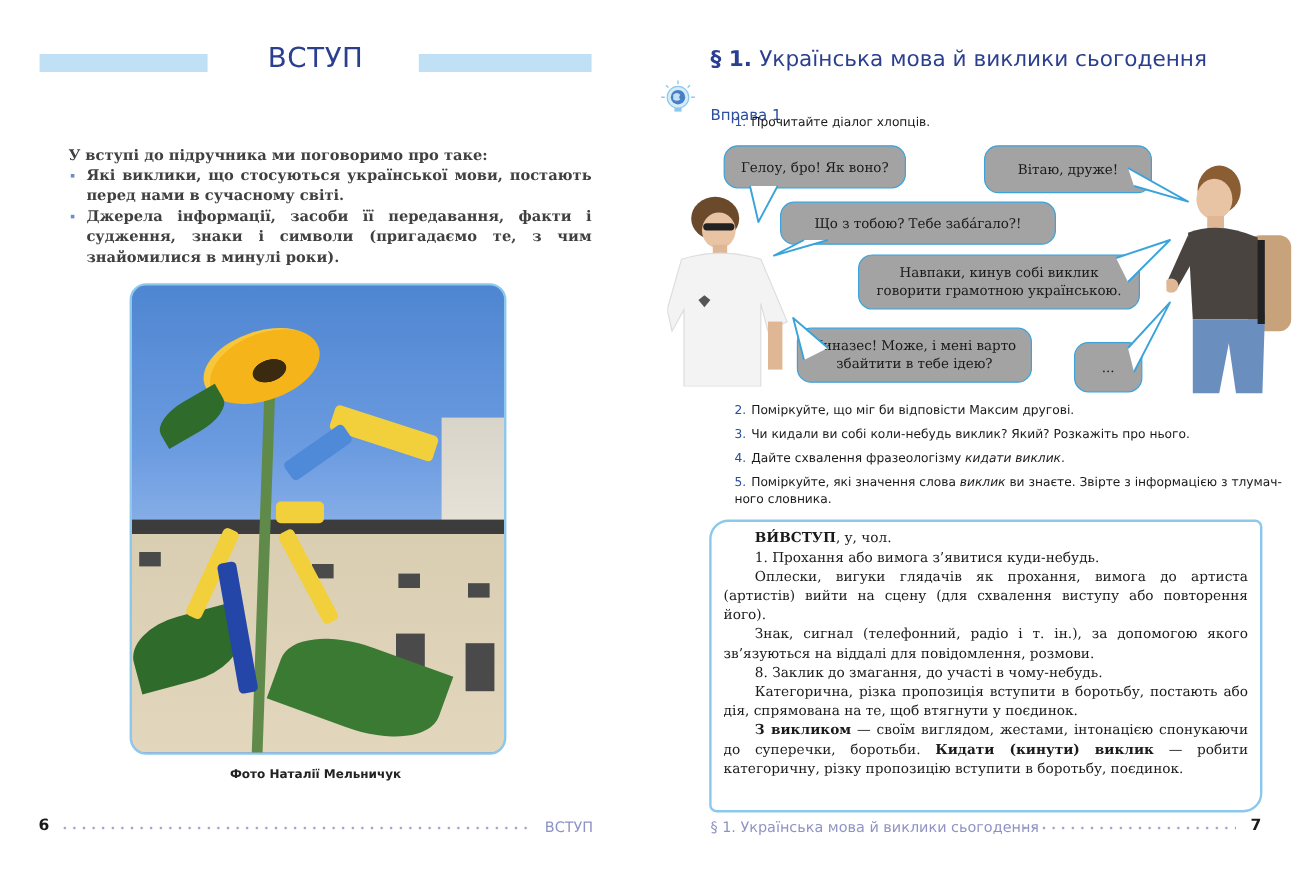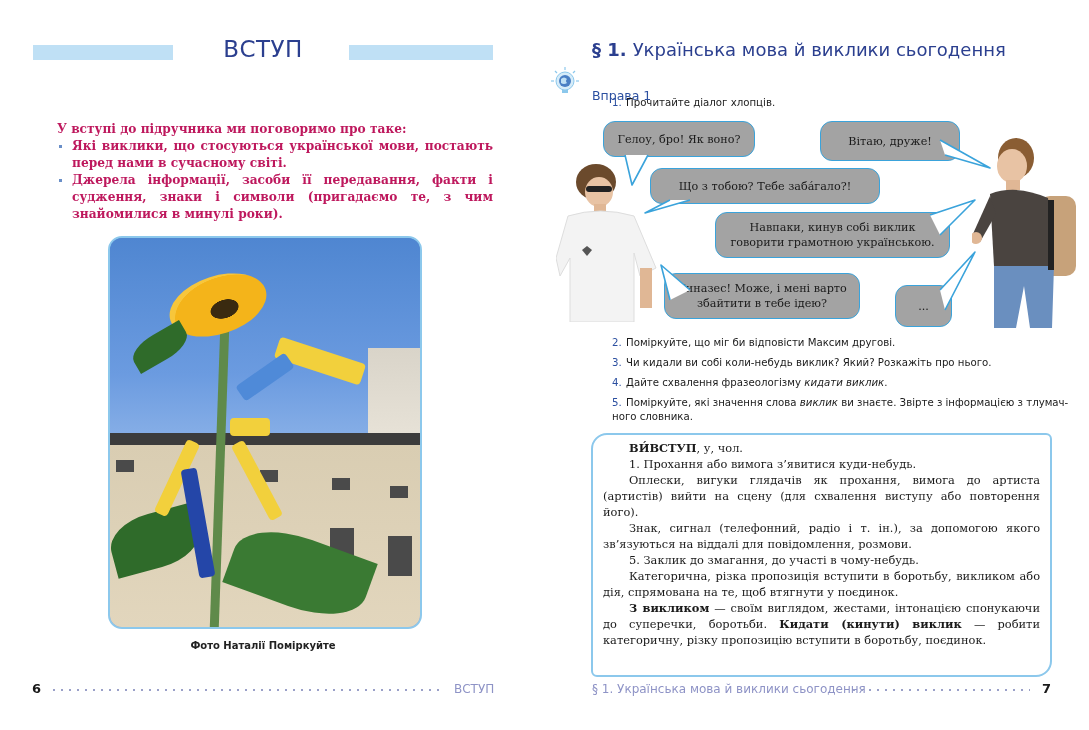--- a/index.html
+++ b/index.html
@@ -1,21 +1,21 @@
 <!DOCTYPE html>
 <html><head>
 <meta charset="utf-8">
 <style>
   html, body { margin:0; padding:0; }
   body { width:1089px; height:730px; background:#ffffff; position:relative; overflow:hidden; font-family:"DejaVu Sans", sans-serif; color:#1a1a1a; }
 
   
   .title-bar { position:absolute; top:45px; height:15px; background:#bfe0f5; }
   .intro-title { position:absolute; top:36px; left:200px; width:126px; text-align:center; font-family:"DejaVu Sans", sans-serif; font-size:23px; color:#2b3f8f; letter-spacing:0.5px; }
-  .intro-text { position:absolute; left:57px; top:121px; width:436px; font-family:"DejaVu Serif", serif; font-weight:bold; font-size:12.2px; line-height:17px; color:#be185d; }
+  .intro-text { position:absolute; left:57px; top:121px; width:436px; font-family:"DejaVu Serif", serif; font-weight:bold; font-size:12.2px; line-height:17px; color:#404040; }
   .intro-text .lead { display:block; }
   .intro-text ul { margin:0; padding:0; list-style:none; }
   .intro-text li { position:relative; padding-left:15px; text-align:justify; }
   .intro-text li::before { content:""; position:absolute; left:2px; top:7px; width:3px; height:3px; background:#6a8fc8; }
 
   .photo-frame { position:absolute; left:108px; top:236px; width:310px; height:389px; border:2px solid #8cc8ec; border-radius:14px; overflow:hidden; background:#5b8fd4; }
   .photo-sky { position:absolute; inset:0; background:linear-gradient(180deg,#4f86d1 0%,#6b9be0 35%,#8db3e8 55%,#9ab8e0 100%); }
   .photo-building { position:absolute; left:0; right:0; top:195px; bottom:0; background:linear-gradient(180deg,#3c3c3c 0px,#3c3c3c 12px,#d9cdb2 12px,#e2d6bd 100%); }
   .photo-tower { position:absolute; right:0; top:110px; width:52px; height:120px; background:linear-gradient(180deg,#d9d4c9,#ece7dc); }
   .photo-win { position:absolute; width:18px; height:12px; background:#4a4a4a; }
@@ -86,21 +86,21 @@
     <div class="photo-leaf" style="left:0px;top:275px;width:90px;height:55px;transform:rotate(-15deg);"></div>
     <div class="photo-leaf" style="left:120px;top:300px;width:140px;height:70px;transform:rotate(20deg);background:#3a7a33;"></div>
     <div class="ribbon-y" style="left:165px;top:112px;width:90px;height:22px;transform:rotate(18deg);"></div>
     <div class="ribbon-b" style="left:125px;top:130px;width:60px;height:18px;transform:rotate(-35deg);background:#4f8ad8;"></div>
     <div class="ribbon-y" style="left:120px;top:180px;width:40px;height:18px;"></div>
     <div class="ribbon-y" style="left:60px;top:200px;width:14px;height:80px;transform:rotate(25deg);"></div>
     <div class="ribbon-b" style="left:80px;top:230px;width:16px;height:110px;transform:rotate(-10deg);"></div>
     <div class="ribbon-y" style="left:140px;top:200px;width:14px;height:85px;transform:rotate(-28deg);"></div>
   </div>
 
-  <div class="caption">Фото Наталії Поміркуйте</div>
+  <div class="caption">Фото Наталії Мельничук</div>
 
   <div class="footer-left-num">6</div>
   <div class="footer-dots" style="left:50px;width:394px;"></div>
   <div class="footer-left-label">ВСТУП</div>
 </div>
 
 <div>
   <div class="section-title">
     <b>§ 1.</b><span>Українська мова й виклики сьогодення</span>
   </div>
@@ -177,21 +177,21 @@
     <span class="num">5.</span><span>Поміркуйте, які значення слова </span><i>виклик</i><span> ви знаєте. Звірте з інформацією з тлумач-</span>
   </div>
   <div class="task" style="top:411px;left:612px;">ного словника.</div>
 
   <div class="dict-box"></div>
   <div class="dict-text">
     <p><b>ВИ́ВСТУП</b><span>, у, чол.</span></p>
     <p>1. Прохання або вимога з’явитися куди-небудь.</p>
     <p>Оплески, вигуки глядачів як прохання, вимога до артиста (артистів) вийти на сцену (для схвалення виступу або повторення його).</p>
     <p>Знак, сигнал (телефонний, радіо і т. ін.), за допомогою якого зв’язуються на віддалі для повідомлення, розмови.</p>
-    <p>5. Заклик до змагання, до участі в чому-небудь.</p>
-    <p>Категорична, різка пропозиція вступити в боротьбу, викликом або дія, спрямована на те, щоб втягнути у поєдинок.</p>
+    <p>8. Заклик до змагання, до участі в чому-небудь.</p>
+    <p>Категорична, різка пропозиція вступити в боротьбу, постають або дія, спрямована на те, щоб втягнути у поєдинок.</p>
     <p><b>З викликом</b><span> — своїм виглядом, жестами, інтонацією спонукаючи до суперечки, боротьби. </span><b>Кидати (кинути) виклик</b><span> — робити категоричну, різку пропозицію вступити в боротьбу, поєдинок.</span></p>
   </div>
 
   <div class="footer-right-label">§ 1. Українська мова й виклики сьогодення</div>
   <div class="footer-dots" style="left:850px;width:180px;"></div>
   <div class="footer-right-num">7</div>
 </div>
 
 </body></html>

